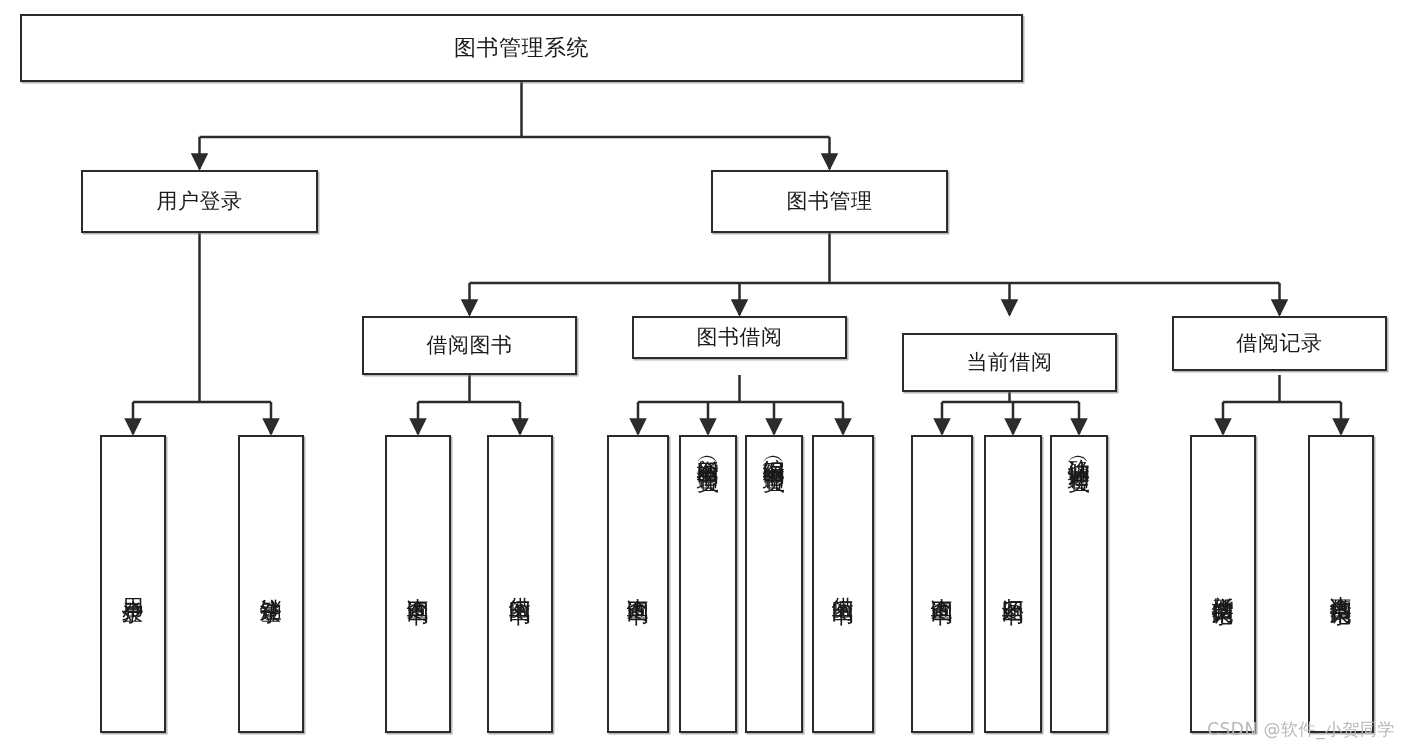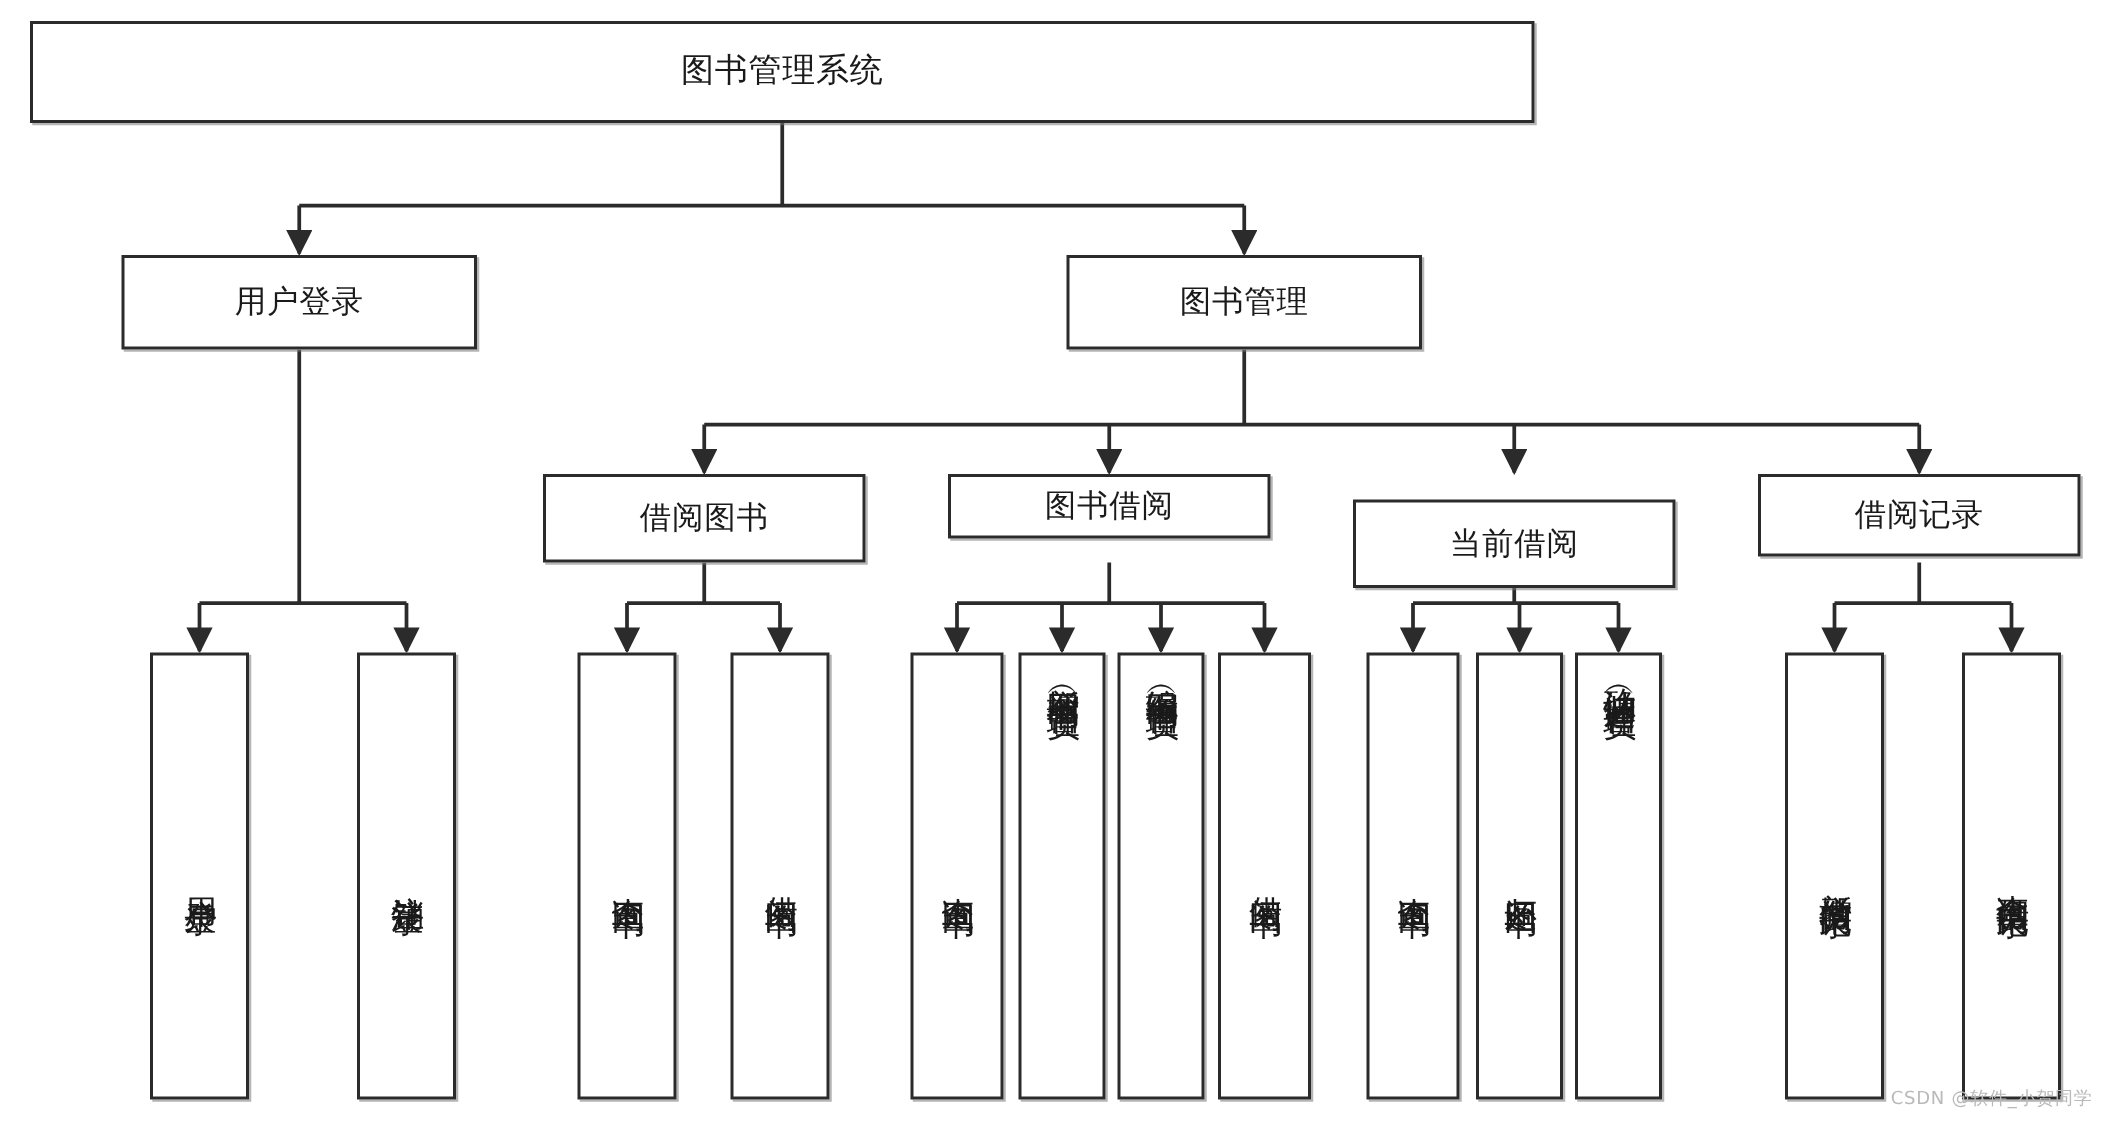--- a/index.html
+++ b/index.html
@@ -71,21 +71,21 @@
     align-items:flex-start;
   }
   .node.leaf.tall-text .label{
     padding-top:4px;
   }
   
   #watermark{
     position:absolute;
     right:10px;
     bottom:6px;
-    font-size:12px;
+    font-size:17px;
     color:#b9b9b9;
     letter-spacing:0.5px;
     white-space:nowrap;
     z-index:5;
     user-select:none;
   }
 </style>
 </head>
 <body>
 

